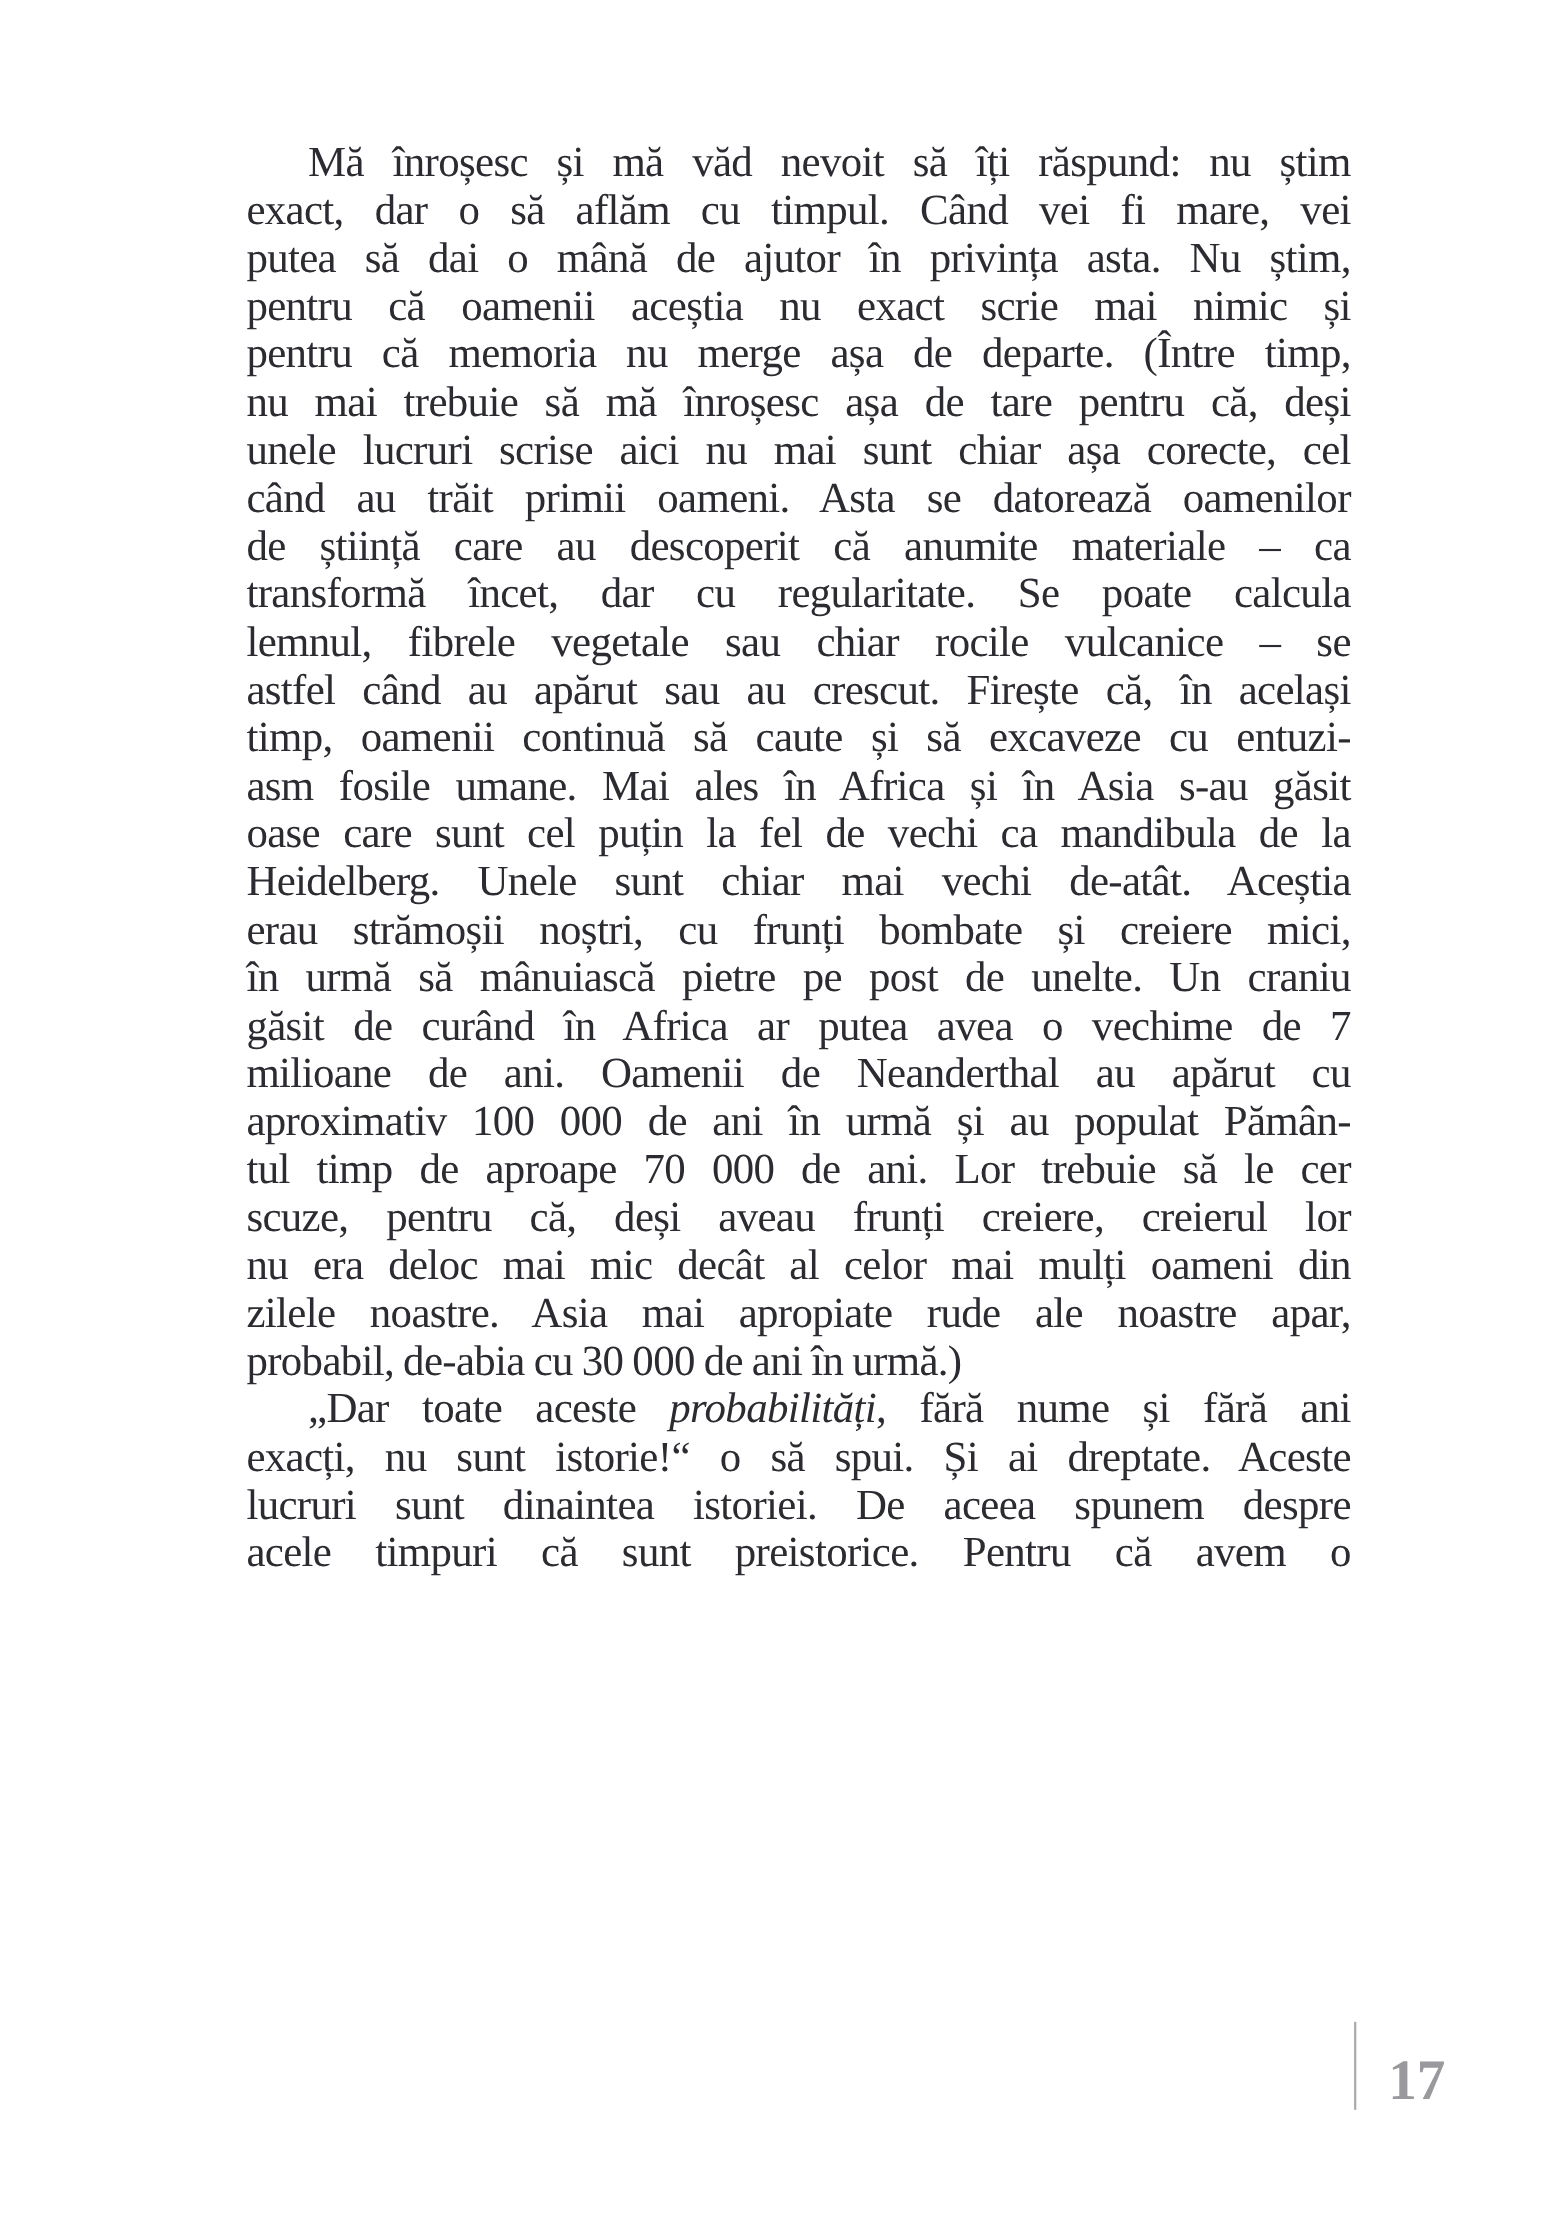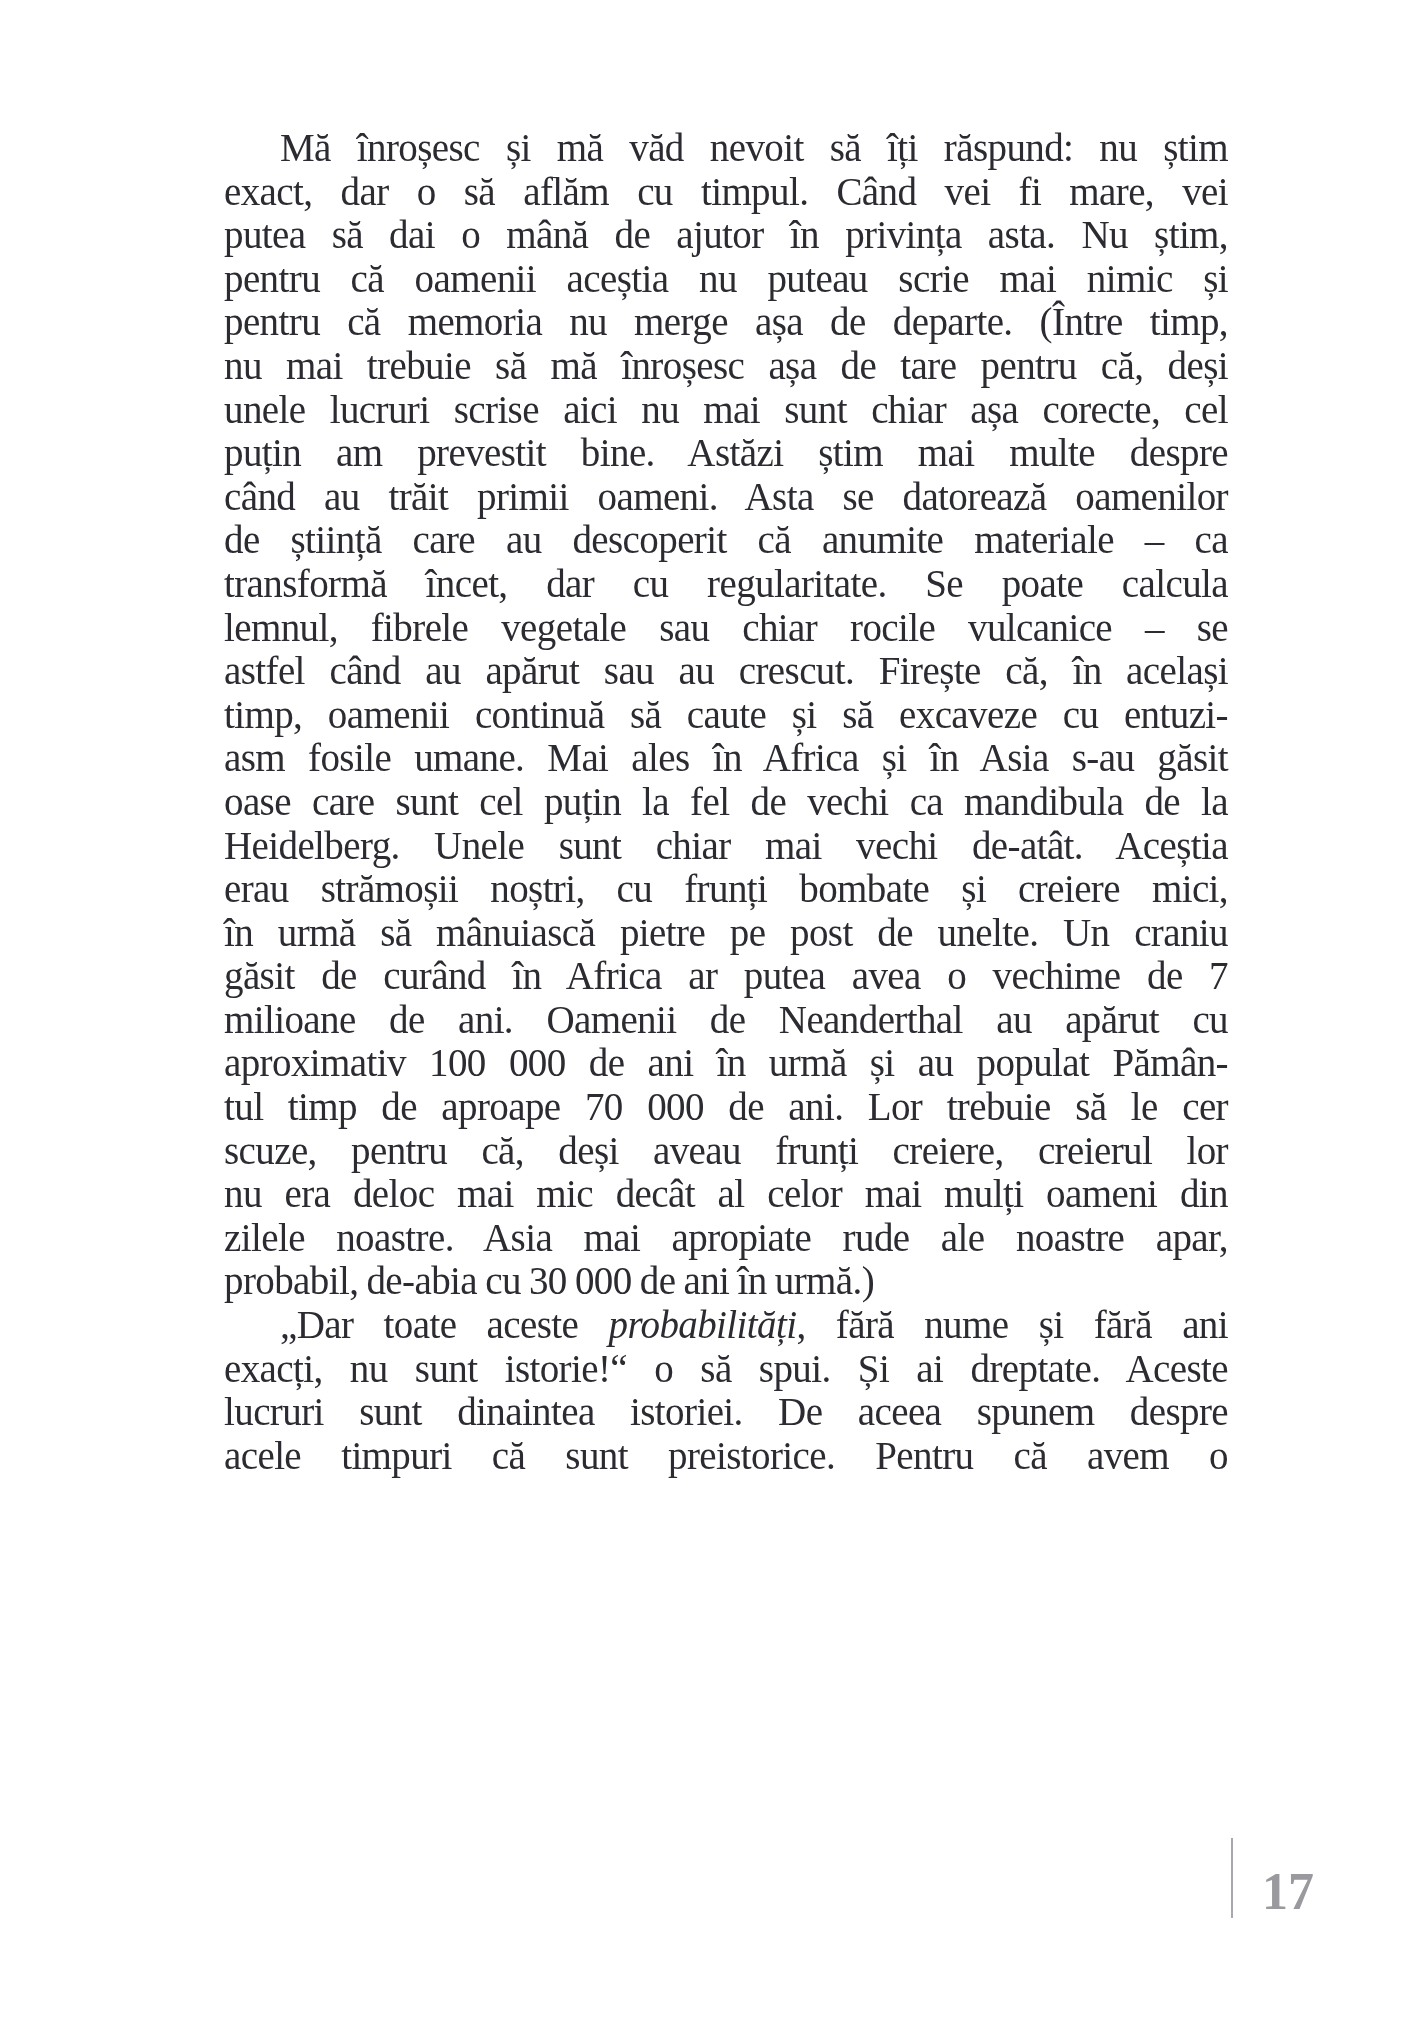--- a/index.html
+++ b/index.html
@@ -39,25 +39,24 @@
 </head>
 <body>
 
 <div class="page">
   <div class="text-block">
 
     <div>
       <span class="line indent">Mă înroșesc și mă văd nevoit să îți răspund: nu știm</span>
       <span class="line">exact, dar o să aflăm cu timpul. Când vei fi mare, vei</span>
       <span class="line">putea să dai o mână de ajutor în privința asta. Nu știm,</span>
-      <span class="line">pentru că oamenii aceștia nu puteau scrie mai nimic și</span>
+      <span class="line">pentru că oamenii aceștia nu exact scrie mai nimic și</span>
       <span class="line">pentru că memoria nu merge așa de departe. (Între timp,</span>
       <span class="line">nu mai trebuie să mă înroșesc așa de tare pentru că, deși</span>
       <span class="line">unele lucruri scrise aici nu mai sunt chiar așa corecte, cel</span>
-      <span class="line">puțin am prevestit bine. Astăzi știm mai multe despre</span>
       <span class="line">când au trăit primii oameni. Asta se datorează oamenilor</span>
       <span class="line">de știință care au descoperit că anumite materiale – ca</span>
       <span class="line">transformă încet, dar cu regularitate. Se poate calcula</span>
       <span class="line">lemnul, fibrele vegetale sau chiar rocile vulcanice – se</span>
       <span class="line">astfel când au apărut sau au crescut. Firește că, în același</span>
       <span class="line">timp, oamenii continuă să caute și să excaveze cu entuzi-</span>
       <span class="line">asm fosile umane. Mai ales în Africa și în Asia s-au găsit</span>
       <span class="line">oase care sunt cel puțin la fel de vechi ca mandibula de la</span>
       <span class="line">Heidelberg. Unele sunt chiar mai vechi de-atât. Aceștia</span>
       <span class="line">erau strămoșii noștri, cu frunți bombate și creiere mici,</span>

